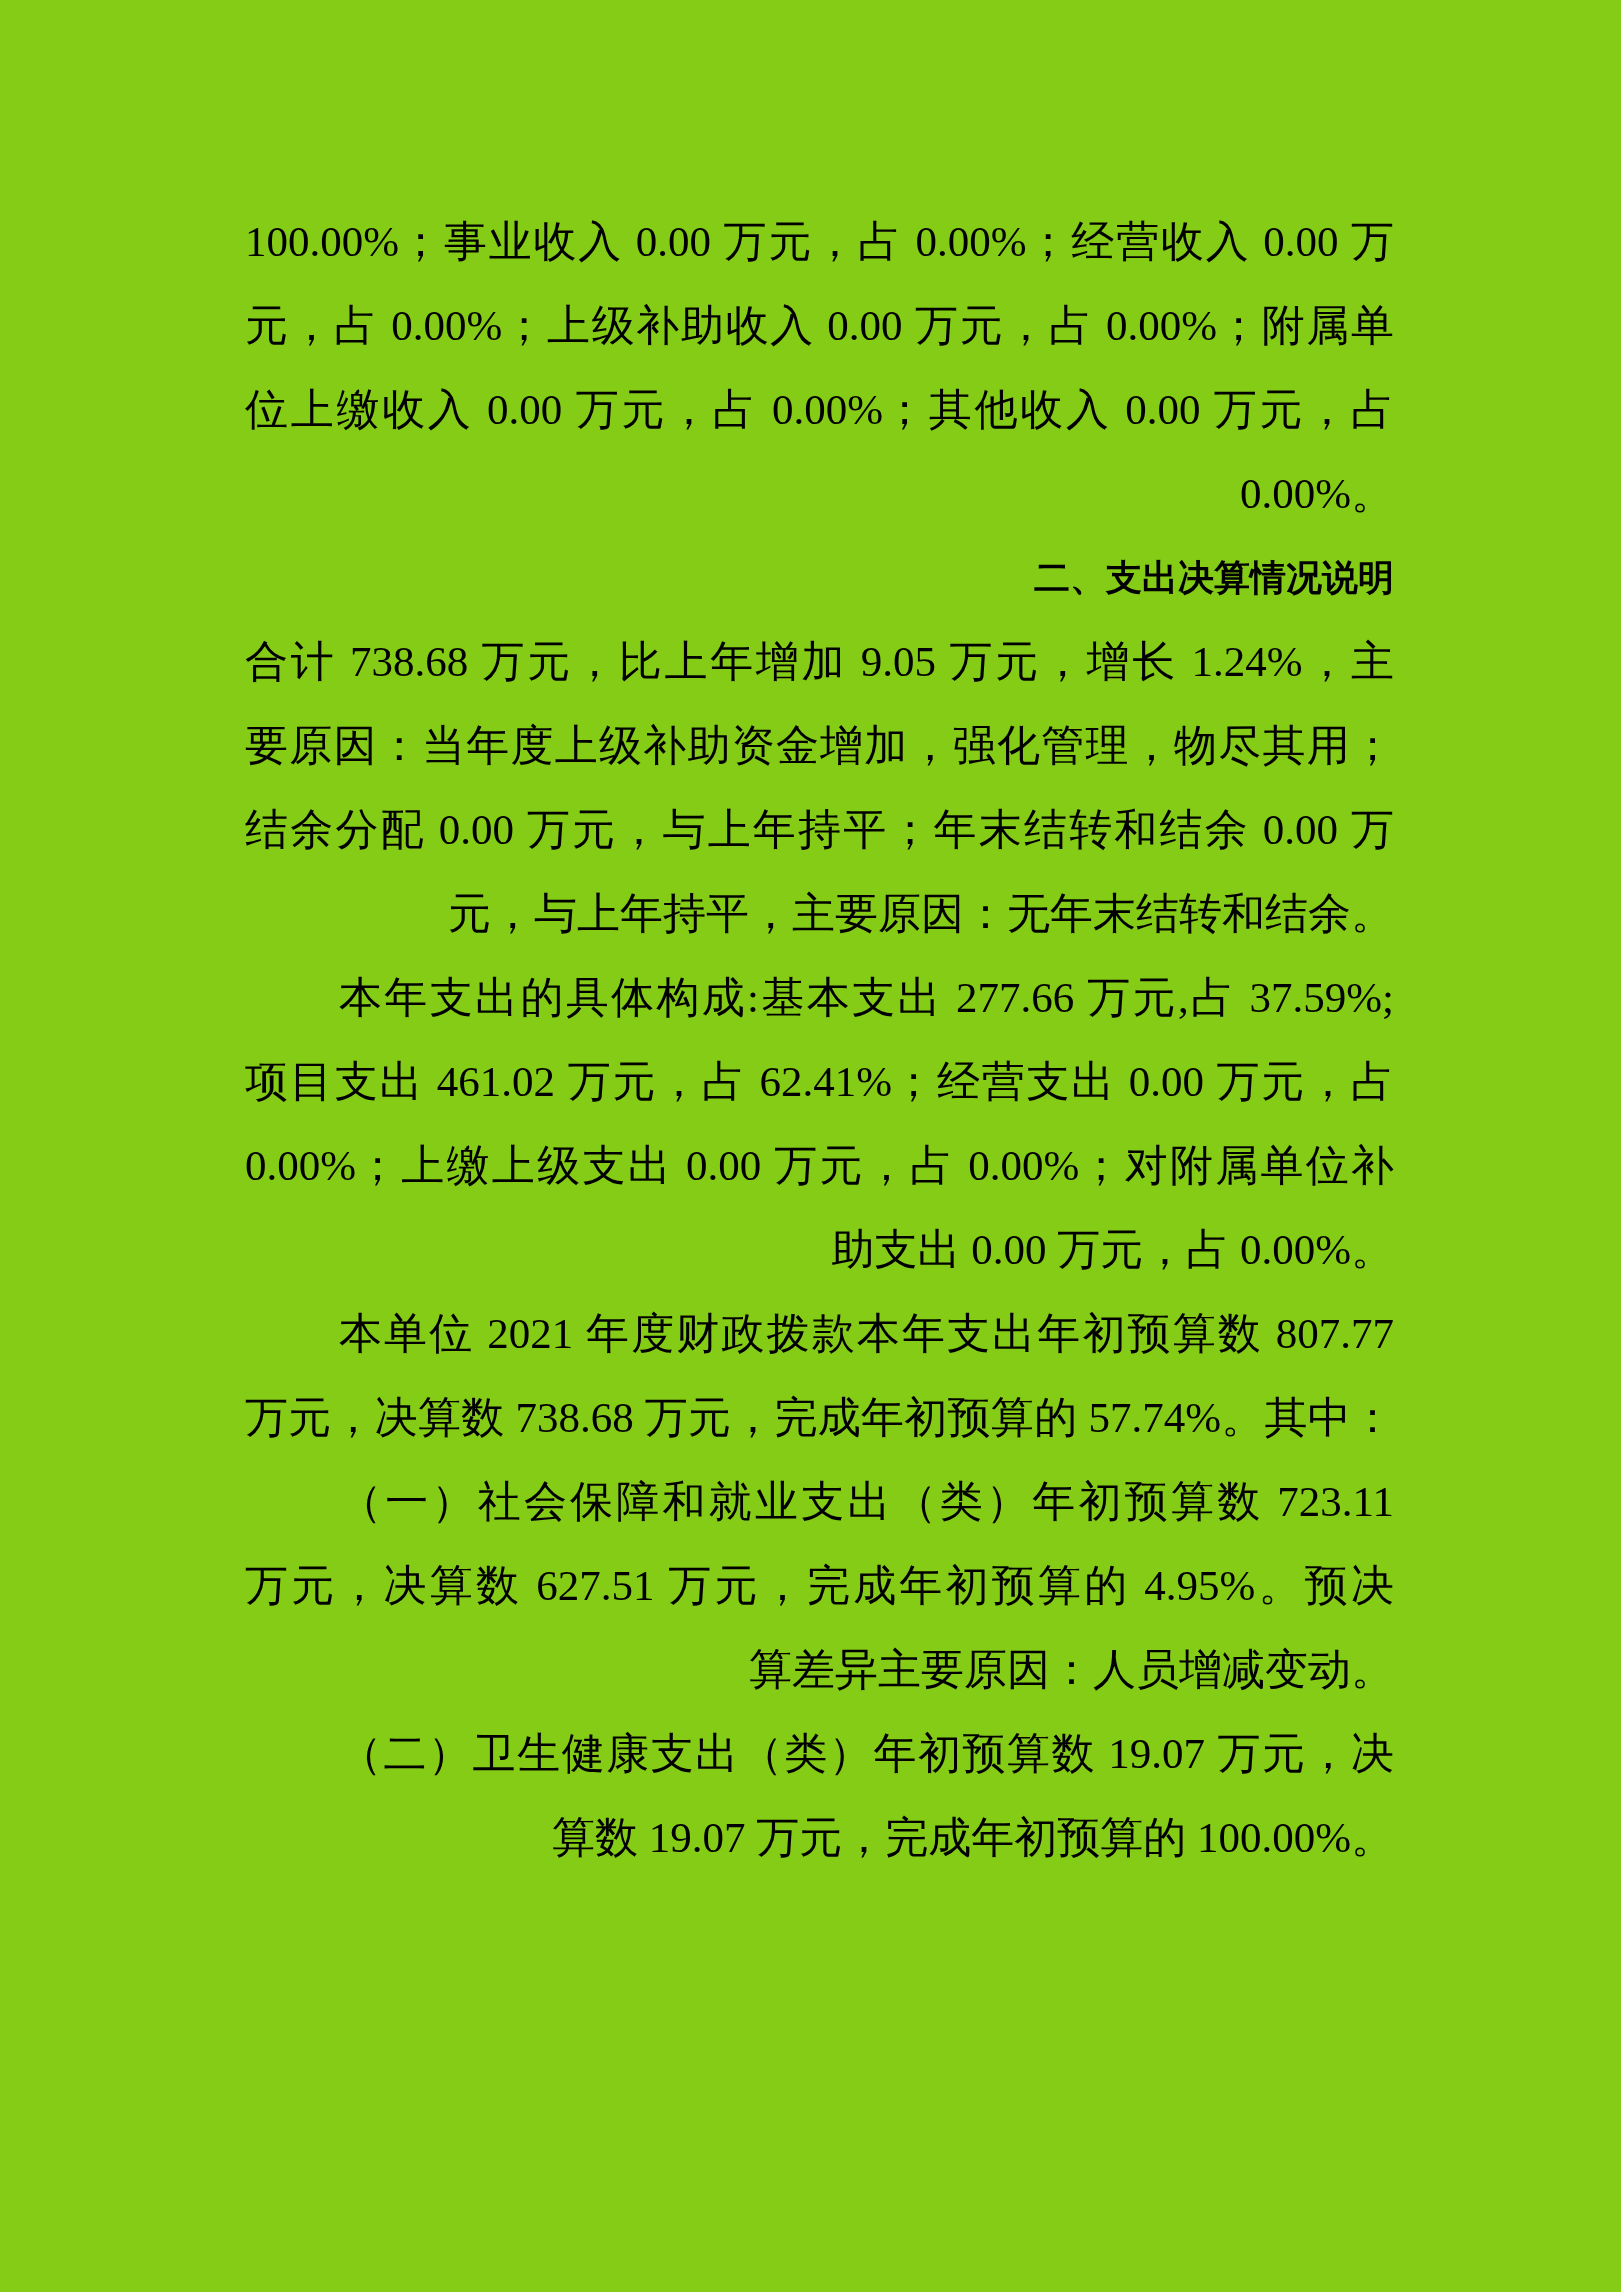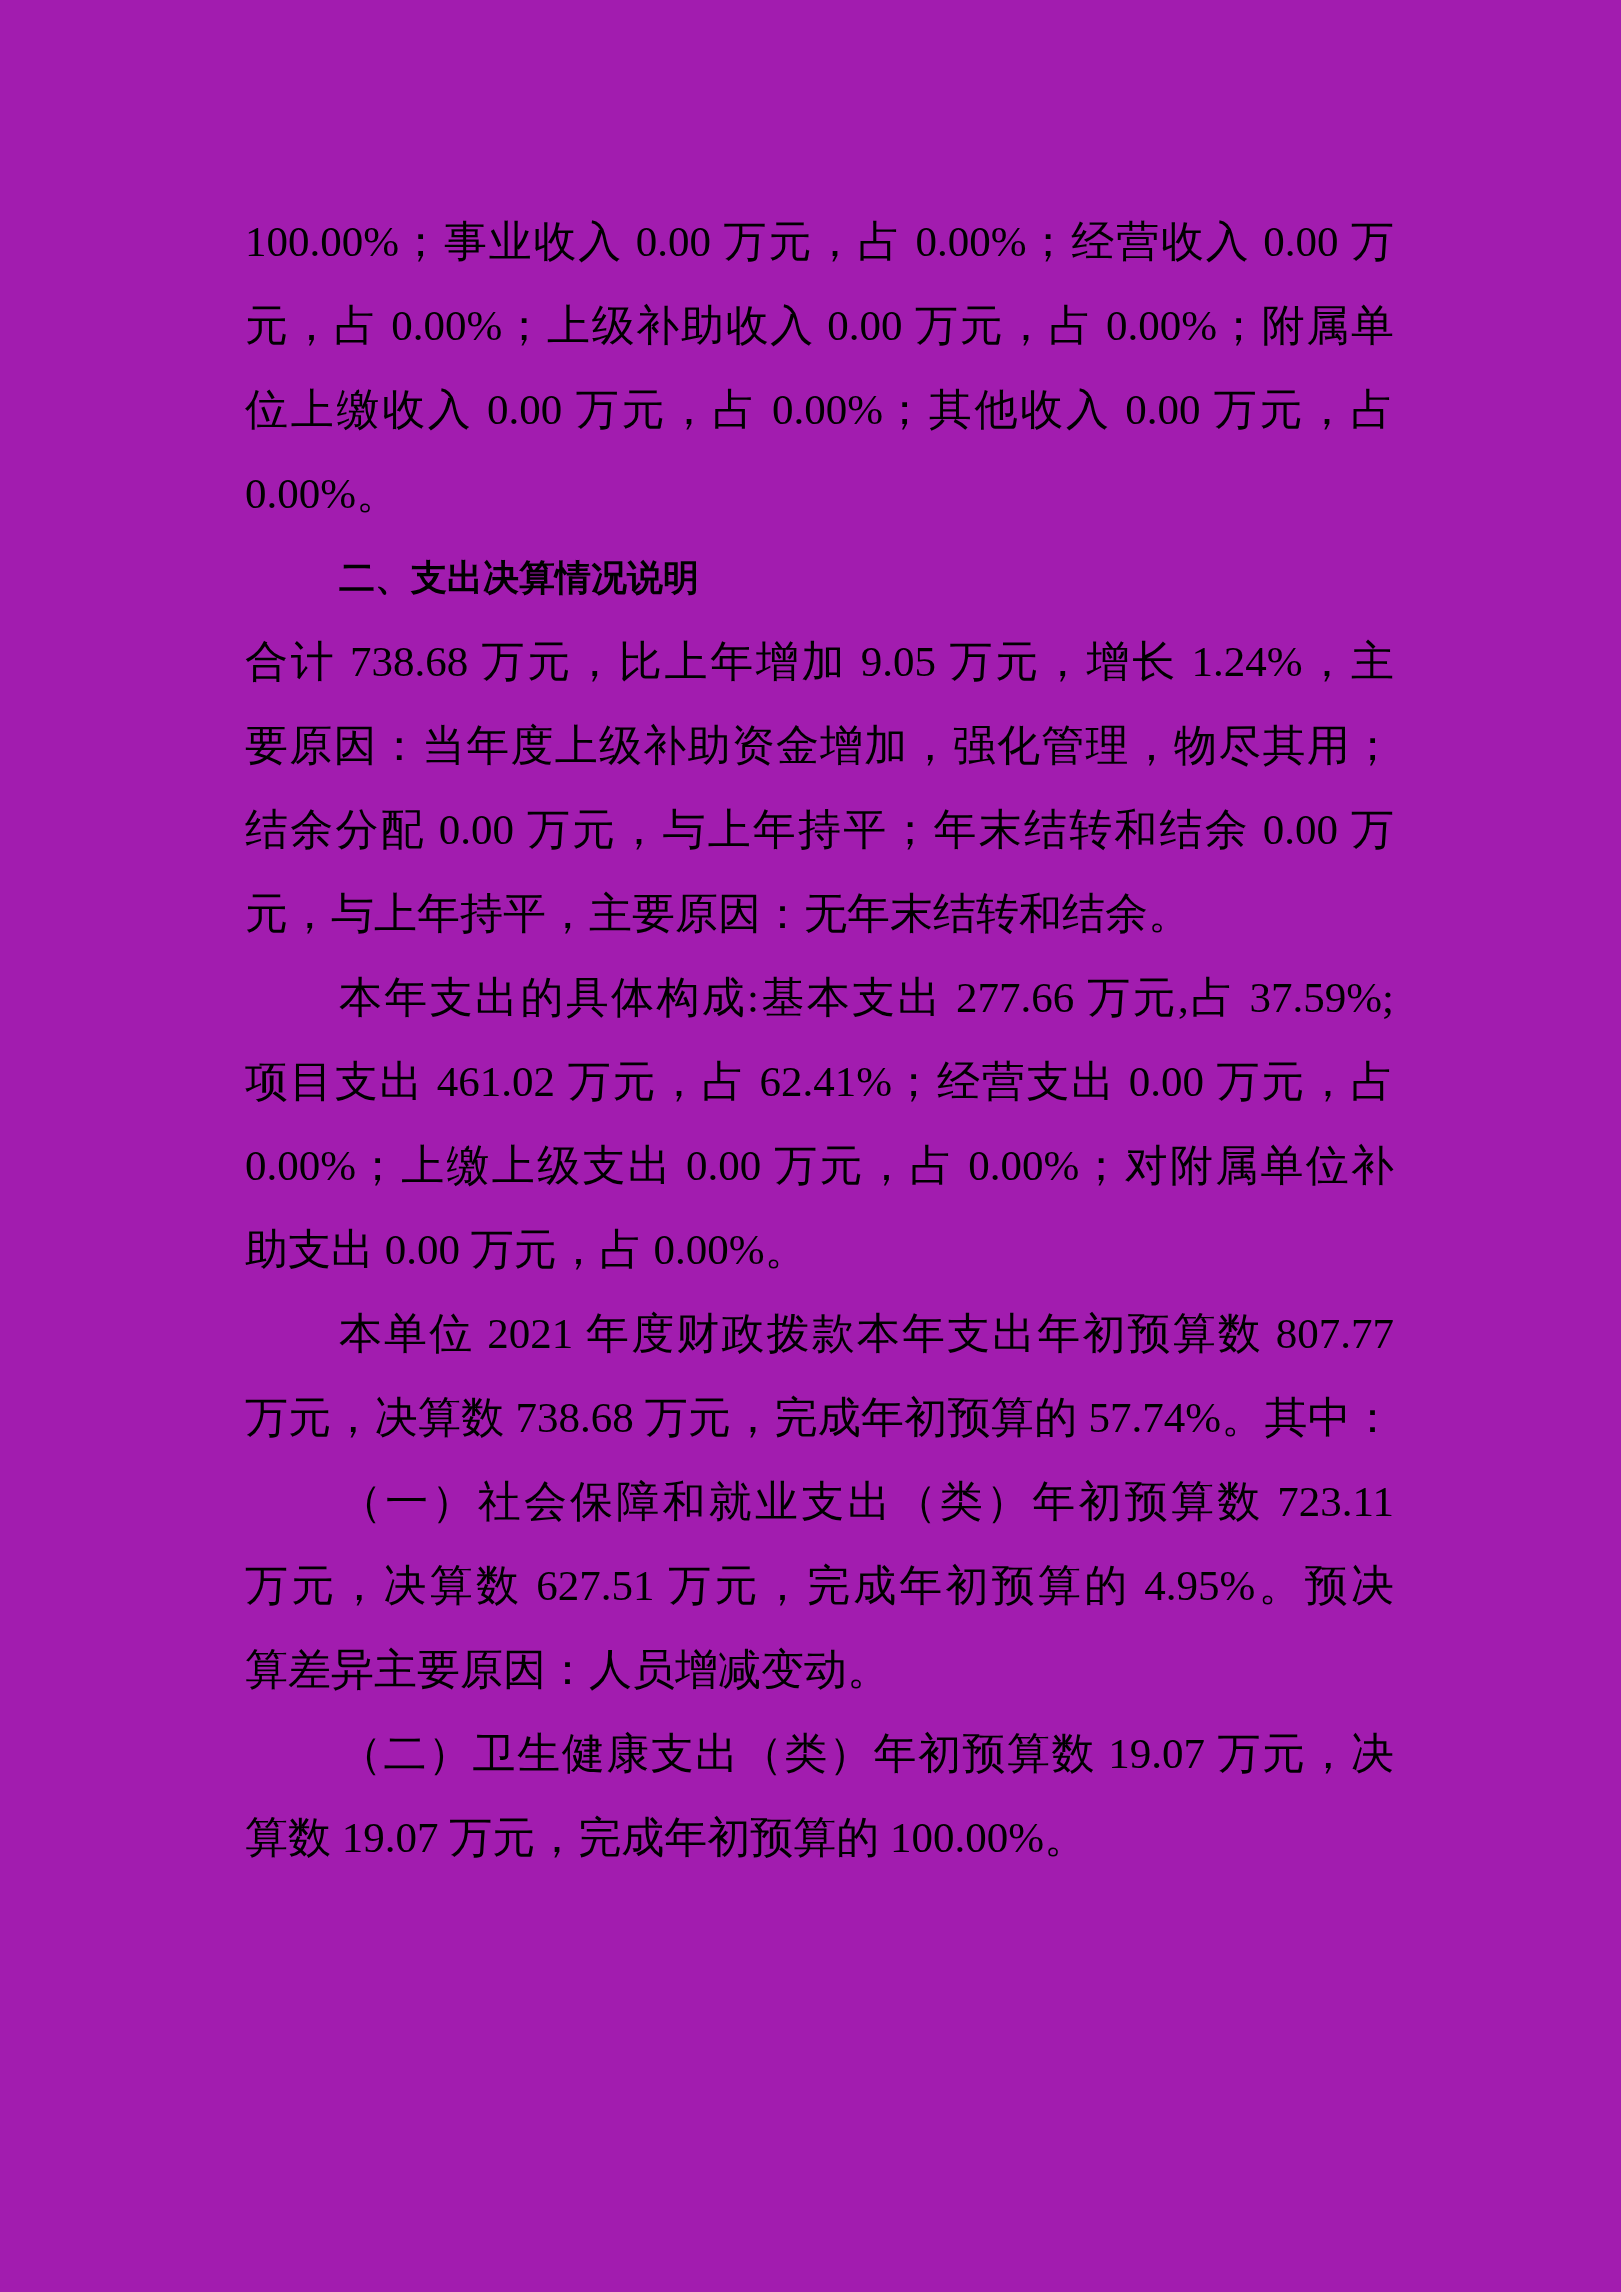--- a/index.html
+++ b/index.html
@@ -1,36 +1,37 @@
 <!DOCTYPE html>
 <html lang="zh"><head>
 <meta charset="utf-8">
 <style>
   html, body { margin: 0; padding: 0; background: #e8e8e8; }
   .page {
     position: relative;
     width: 1621px;
     height: 2293px;
-    background: #a21caf;
+    background: #84cc16;
     overflow: hidden;
     font-family: "Liberation Serif", "DejaVu Serif", serif;
     color: #000000;
   }
   .content {
     position: absolute;
     left: 245px;
     top: 200px;
     width: 1149px;
   }
   .ln {
     height: 84px;
     line-height: 84px;
     font-size: 43px;
     white-space: nowrap;
     color: #000000;
+    text-align: right;
   }
   
   .j {
     white-space: normal;
     text-align: justify;
     text-align-last: justify;
   }
   
   .ind { padding-left: 94px; }
   

